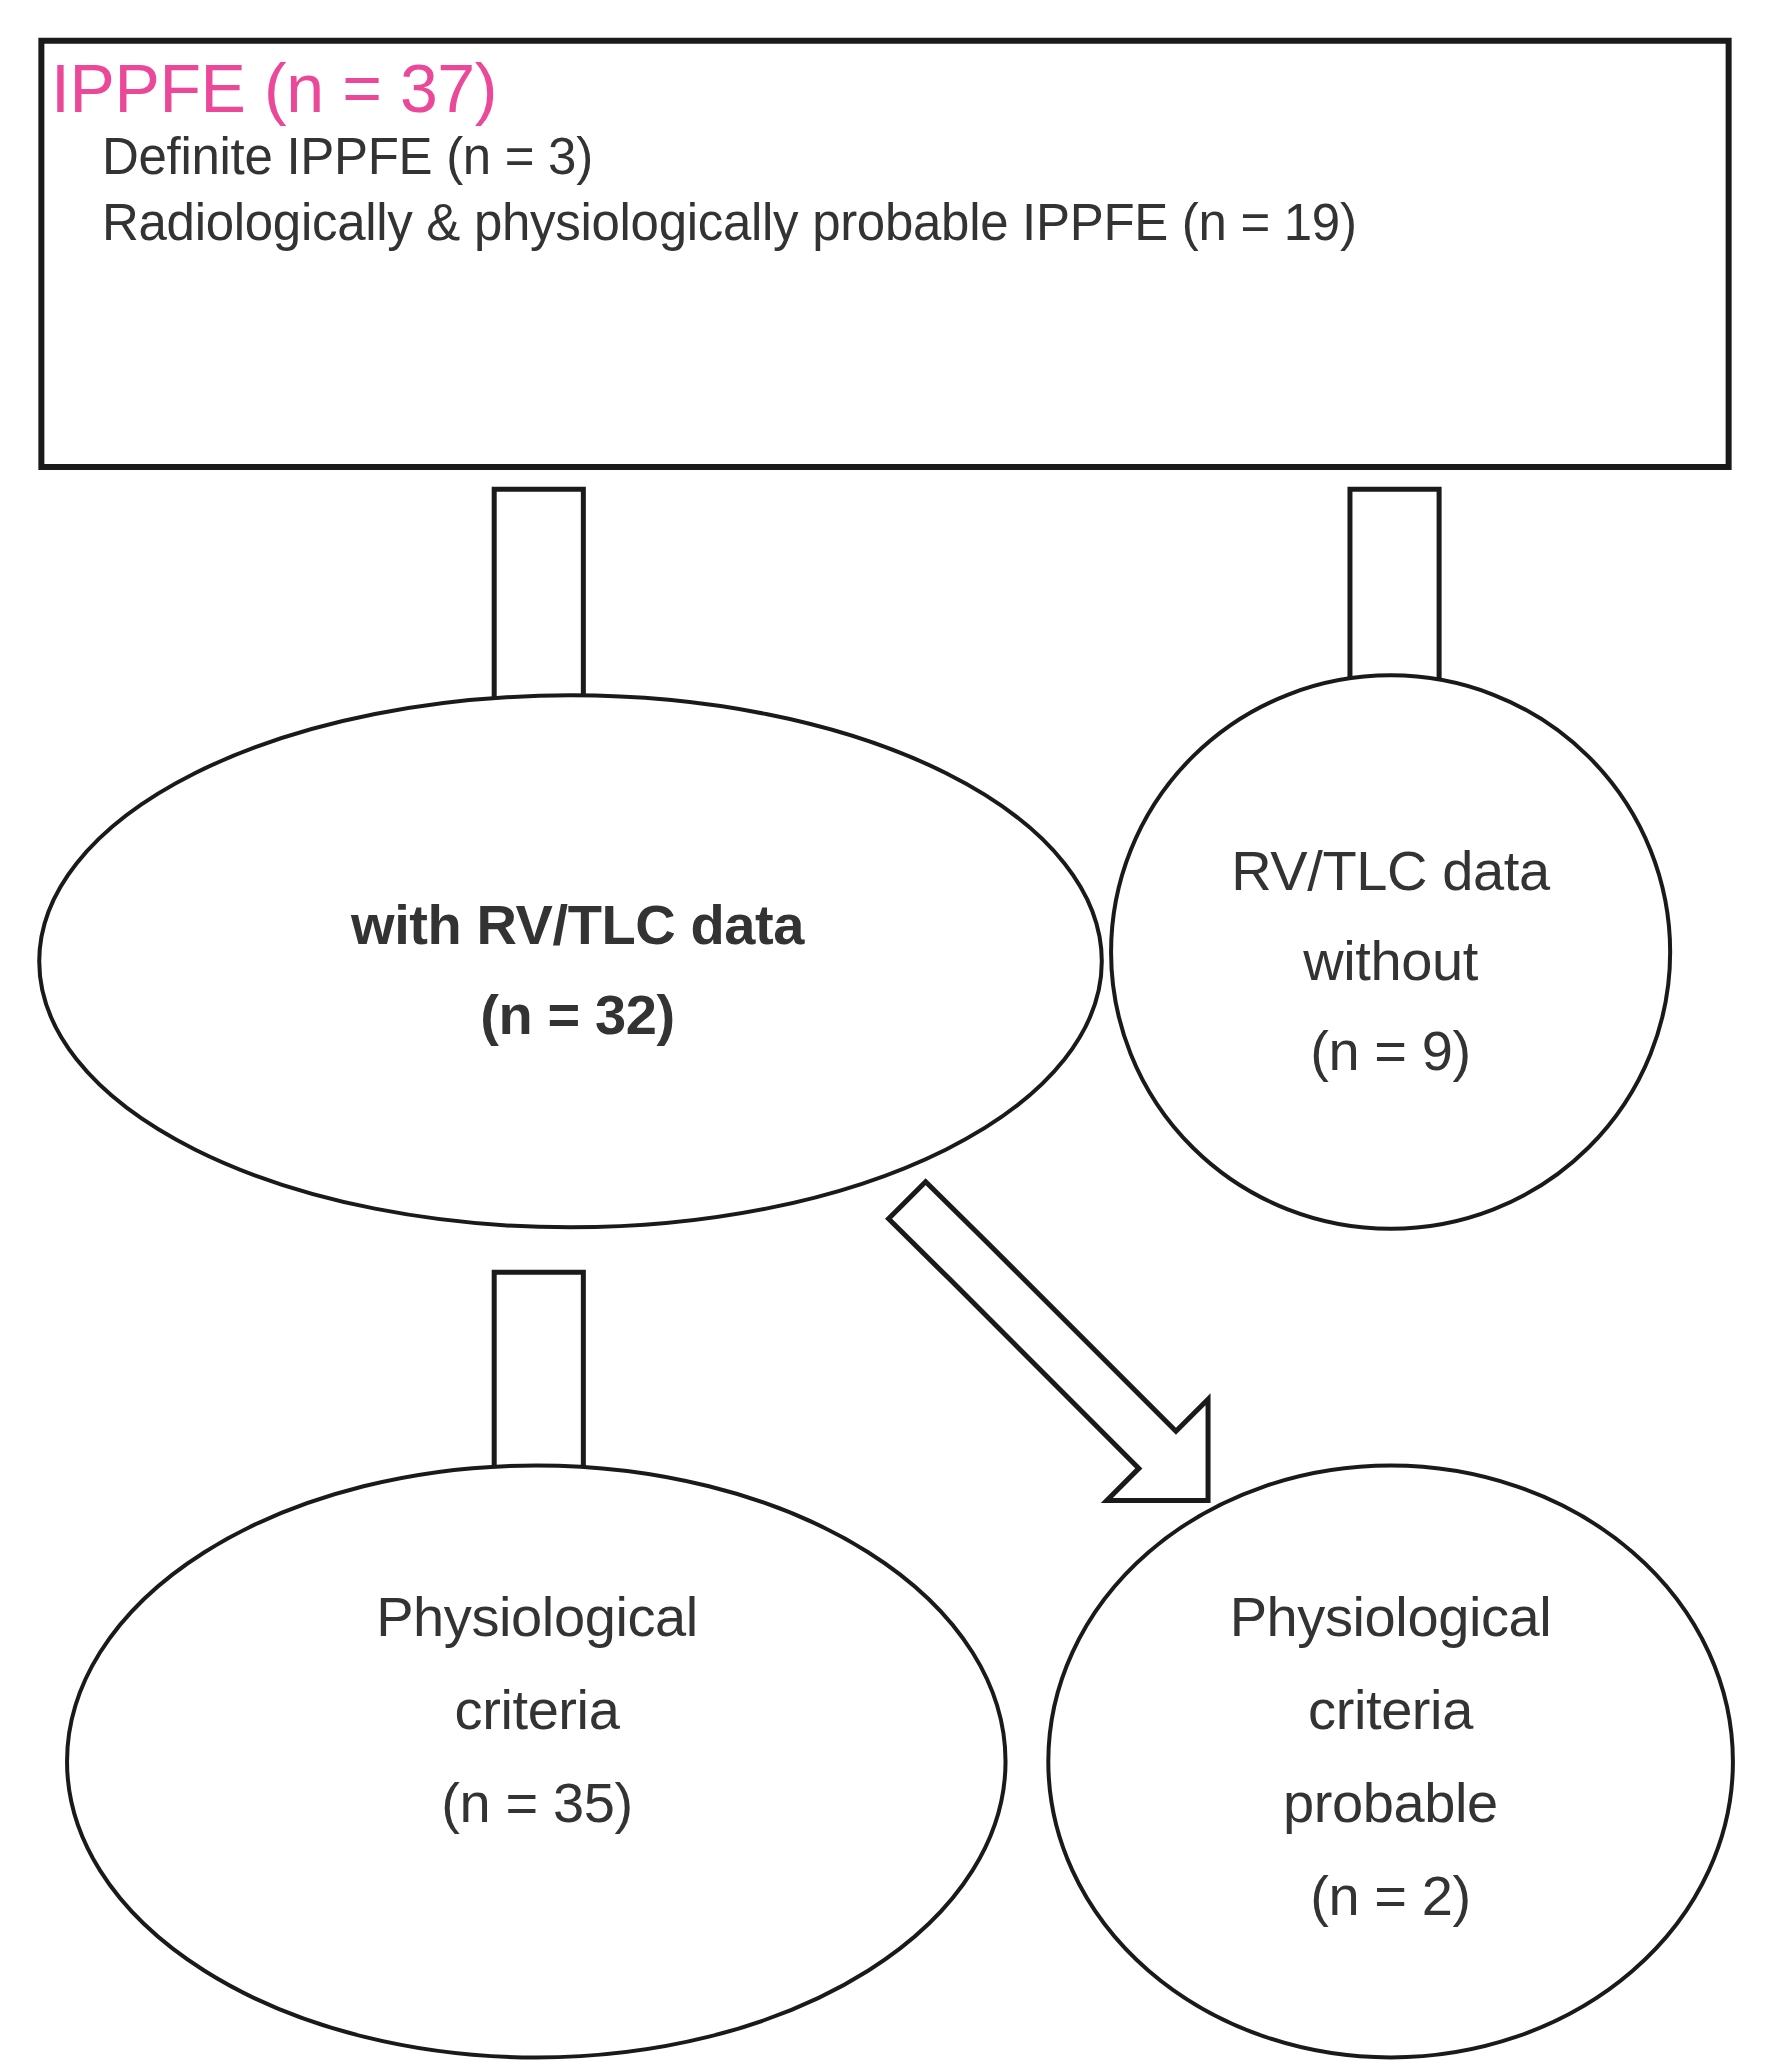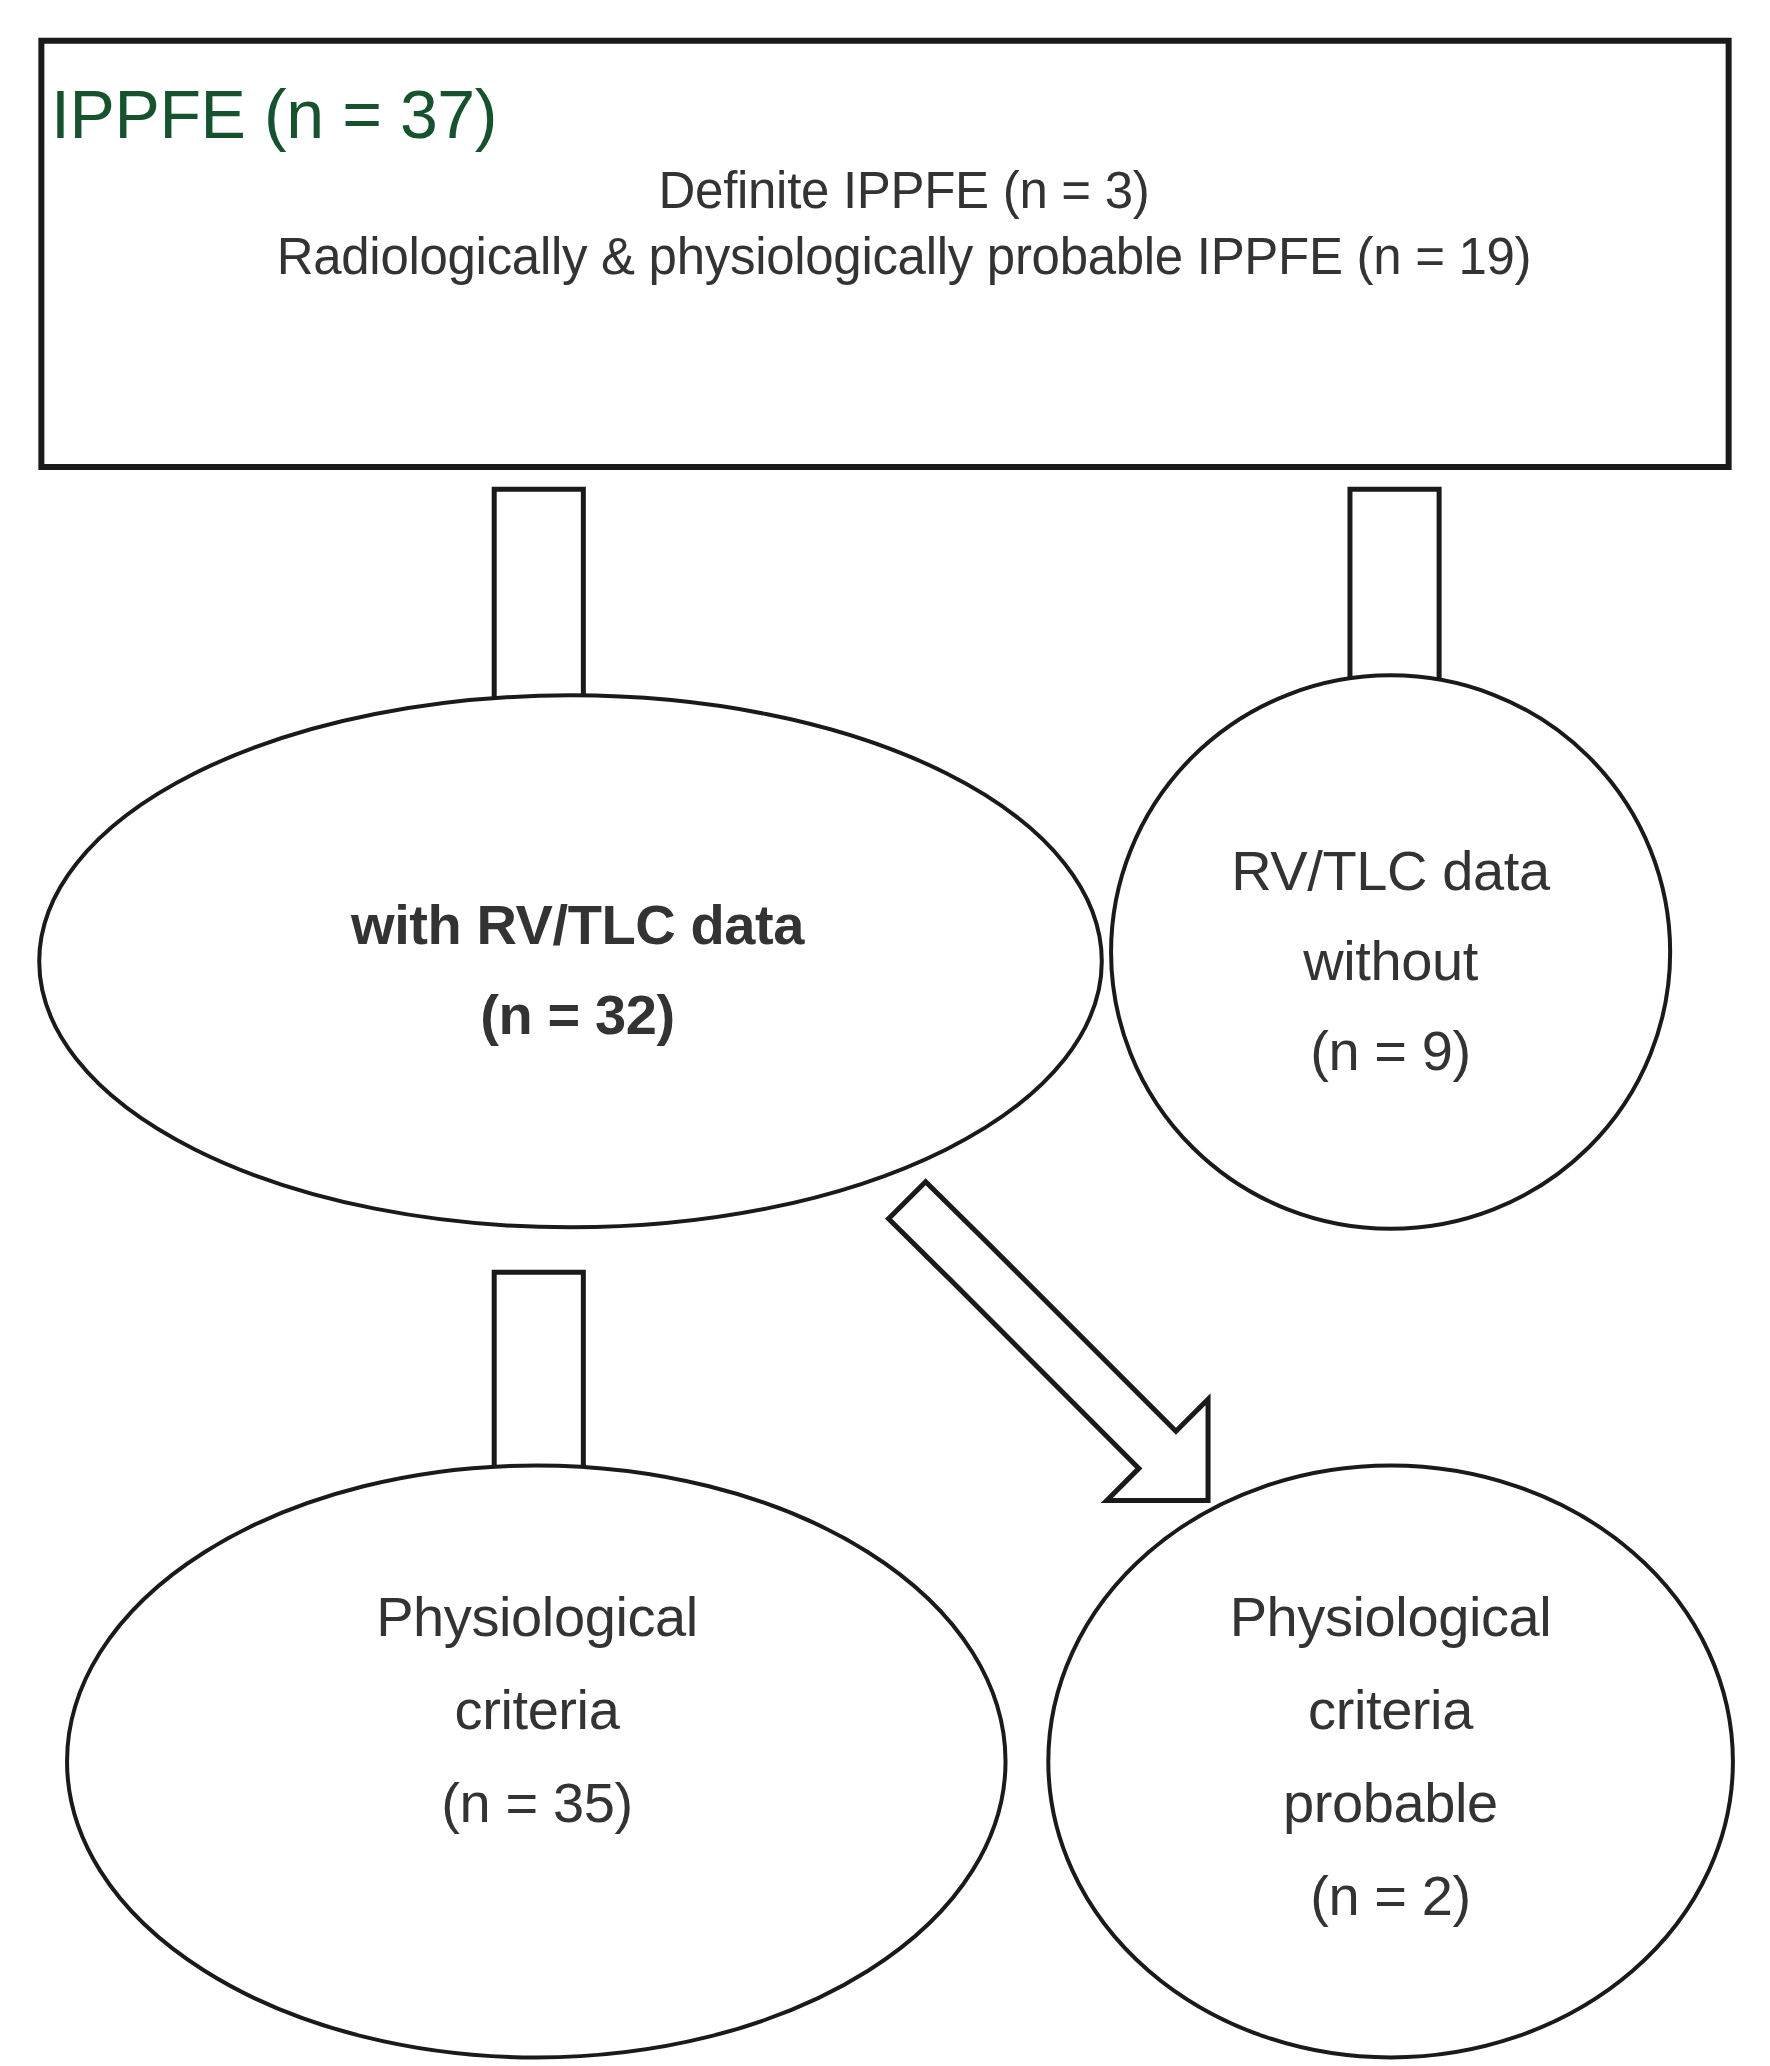--- a/index.html
+++ b/index.html
@@ -33,30 +33,28 @@
   .ellipse-outline { stroke-width: 4; }
   .arrow-outline { stroke-width: 5; }
   #top-box-text {
     position: absolute;
     left: 51px;
     top: 53px;
     width: 1655px;
   }
   .box-title {
     font-size: 68px;
-    color: #14532d;
+    color: #ec4899;
     line-height: 1.05;
     letter-spacing: -0.4px;
-    margin-top: 26px;
   }
   .box-sub-list {
-    margin: 8px;
+    margin: 0;
     padding: 0;
     list-style: none;
-    text-align: center;
   }
   .box-sub-item {
     font-size: 51px;
     color: #333333;
     line-height: 1.28;
     padding-left: 51px;
     letter-spacing: -0.3px;
   }
 
   .node-label {

